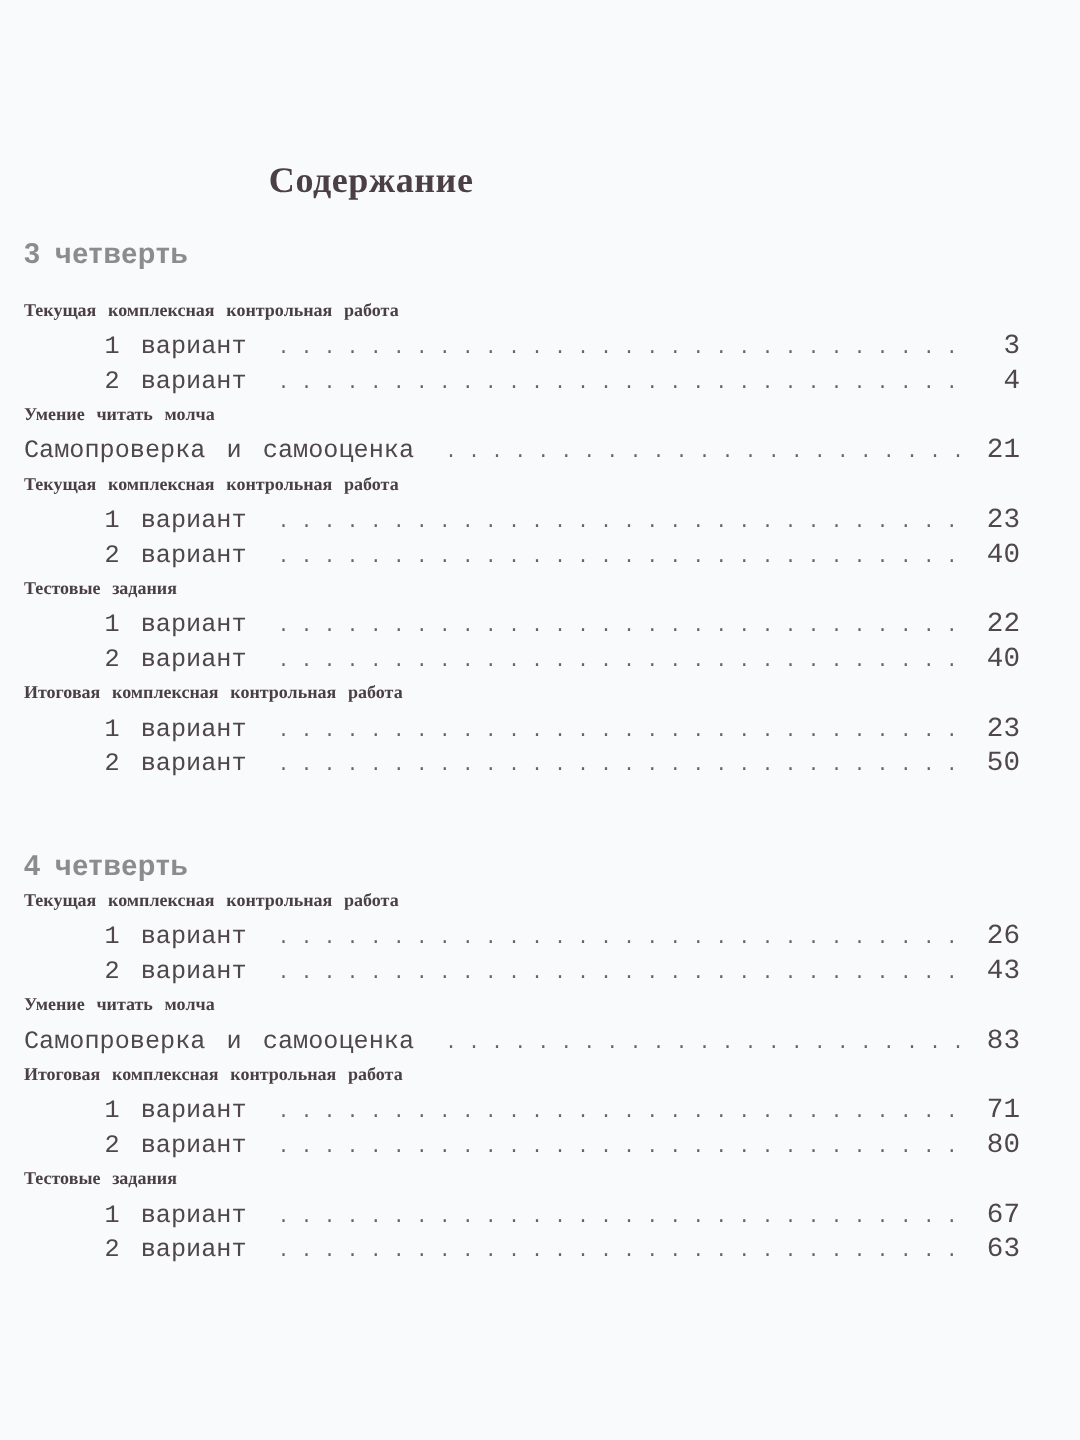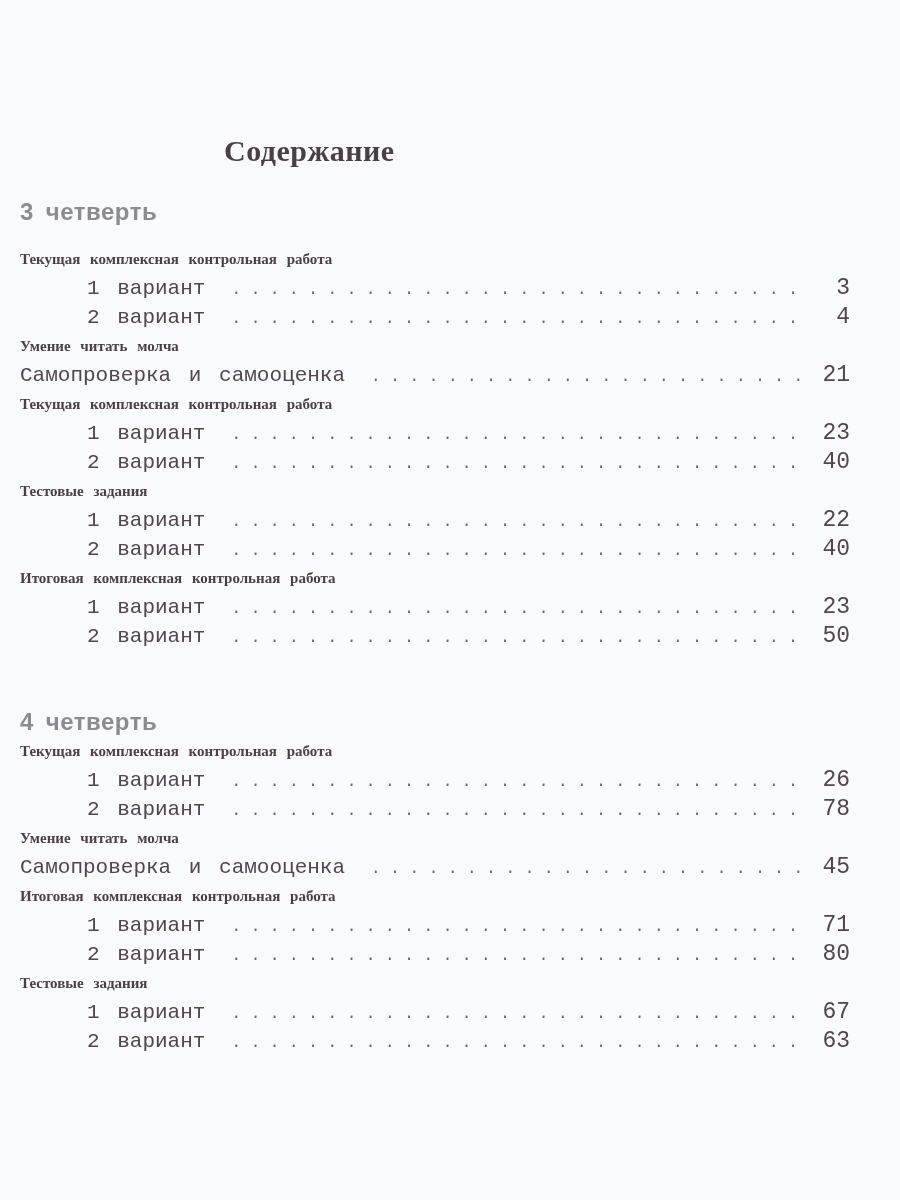--- a/index.html
+++ b/index.html
@@ -126,28 +126,28 @@
 <div class="toc" style="top:737px;">
   <div class="row heading">Текущая комплексная контрольная работа</div>
   <div class="row entry indent">
       <span class="label">1 вариант</span>
       <span class="dots"></span>
       <span class="page">26</span>
     </div>
   <div class="row entry indent">
       <span class="label">2 вариант</span>
       <span class="dots"></span>
-      <span class="page">78</span>
+      <span class="page">43</span>
     </div>
 
   <div class="row heading">Умение читать молча</div>
   <div class="row entry">
       <span class="label">Самопроверка и самооценка</span>
       <span class="dots"></span>
-      <span class="page">45</span>
+      <span class="page">83</span>
     </div>
 
   <div class="row heading">Итоговая комплексная контрольная работа</div>
   <div class="row entry indent">
       <span class="label">1 вариант</span>
       <span class="dots"></span>
       <span class="page">71</span>
     </div>
   <div class="row entry indent">
       <span class="label">2 вариант</span>

